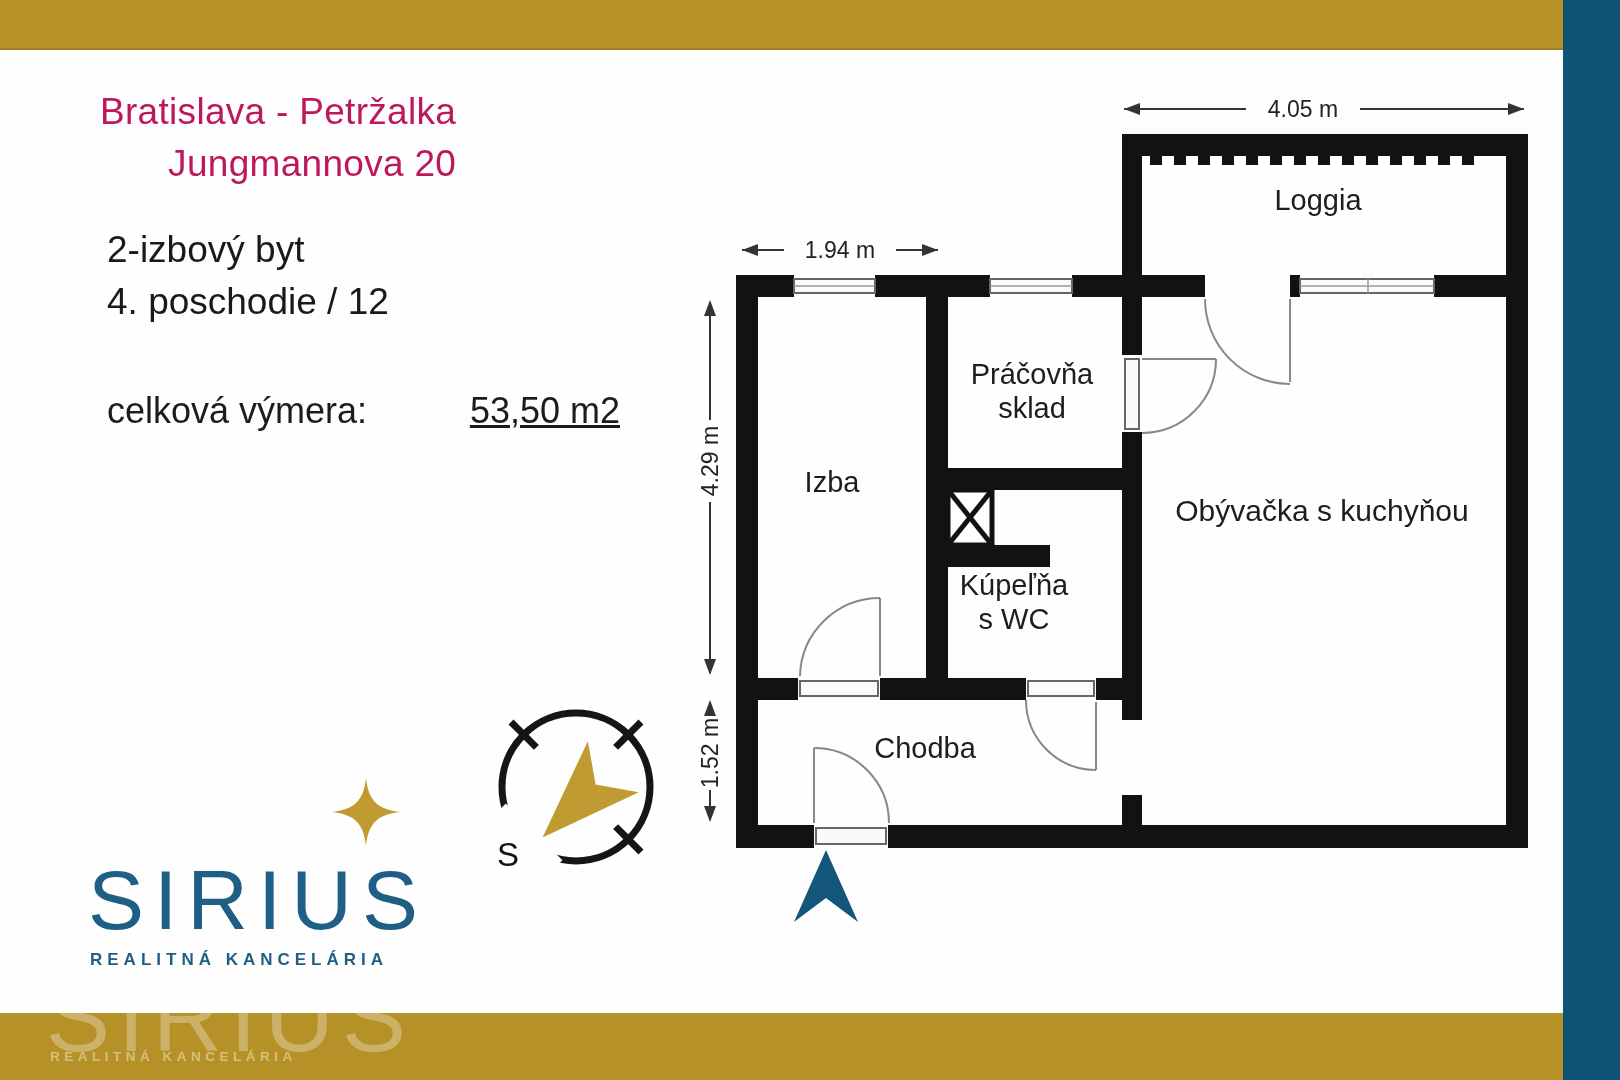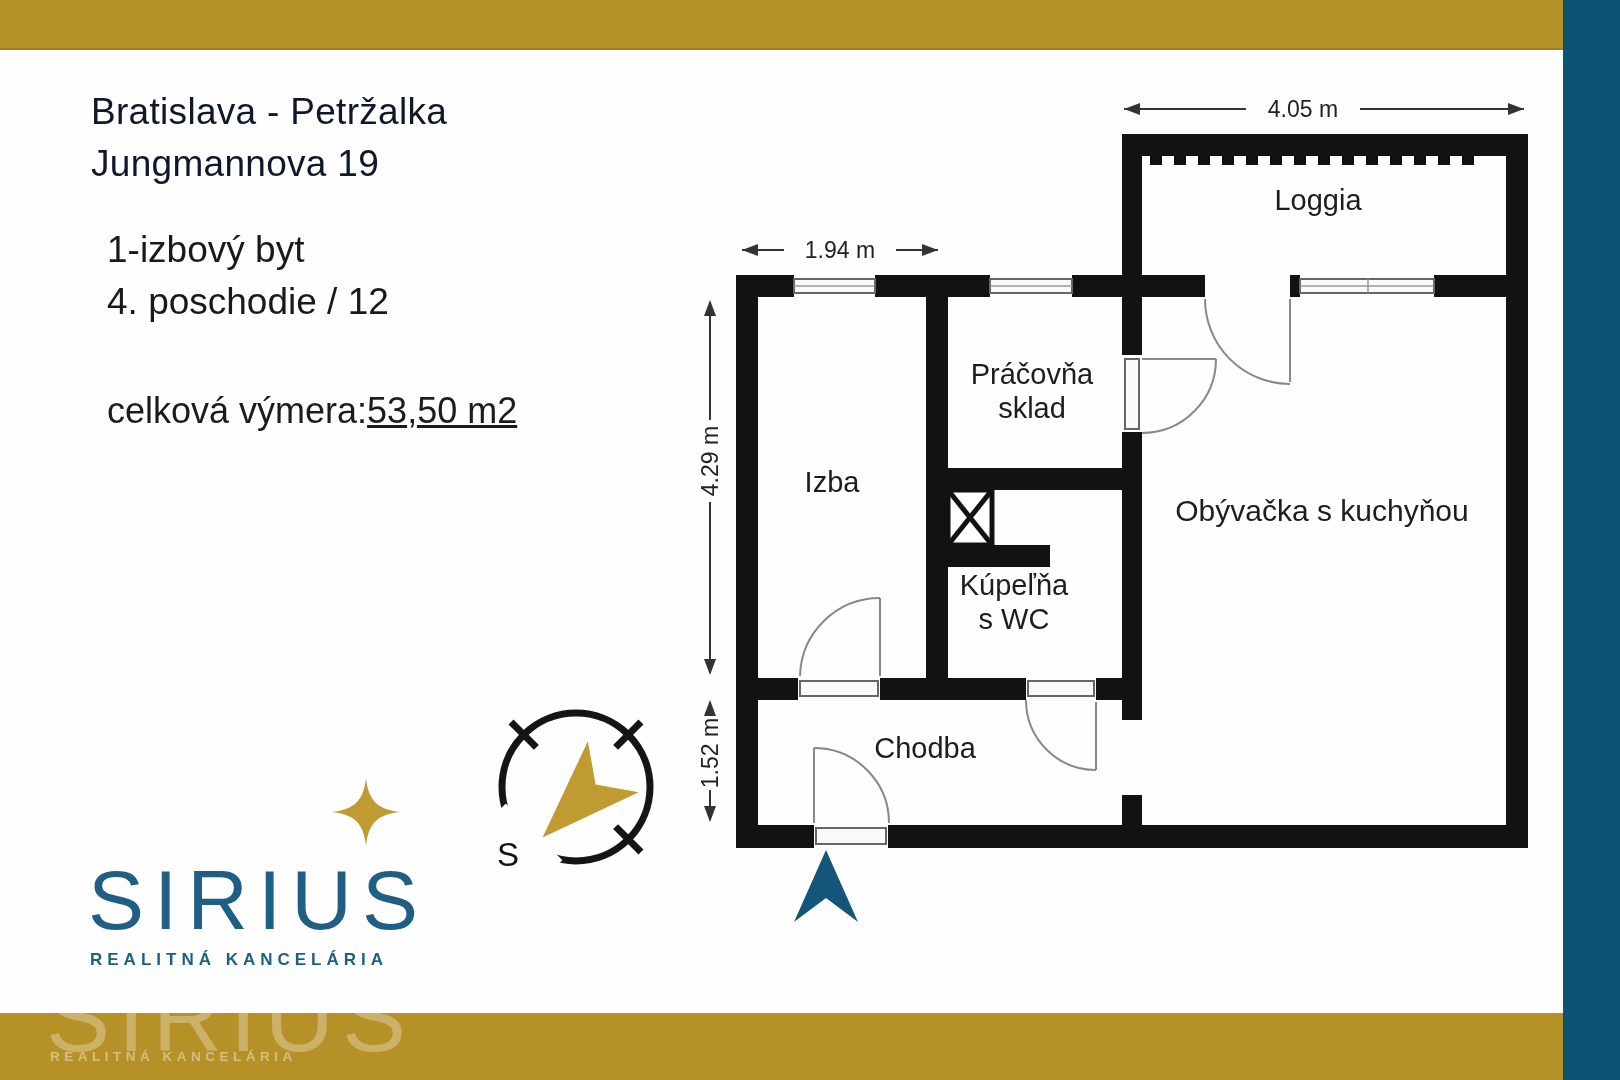--- a/index.html
+++ b/index.html
@@ -16,27 +16,27 @@
   .right-bar{position:absolute;left:1563px;top:0;width:57px;height:1080px;
              background:var(--teal-bar);}
   .bottom-bar{position:absolute;left:0;top:1013px;width:1563px;height:67px;
               background:var(--gold);overflow:hidden;}
 
   .wm-name{position:absolute;left:46px;top:-50px;font-size:96px;letter-spacing:8px;
            color:rgba(255,255,255,0.30);font-weight:400;white-space:nowrap;}
   .wm-tag{position:absolute;left:50px;top:36px;font-size:13.5px;letter-spacing:4.5px;
           color:rgba(255,255,255,0.42);font-weight:bold;white-space:nowrap;}
 
-  .title-block{position:absolute;left:91px;top:86px;font-size:37px;line-height:52px;
-               font-weight:500;color:#0f172a;letter-spacing:0.3px;}
+  .title-block{position:absolute;left:100px;top:86px;font-size:37px;line-height:52px;
+               font-weight:500;color:#be185d;letter-spacing:0.3px;text-align:right;}
   .subtitle-block{position:absolute;left:107px;top:224px;font-size:37px;line-height:52px;
                   font-weight:500;color:#191919;}
   .areas{position:absolute;left:107px;top:390px;width:513px;font-size:36px;
          font-weight:500;color:#1c1c1c;}
-  .area-row{display:flex;justify-content:flex-start;height:50px;align-items:baseline;}
+  .area-row{display:flex;justify-content:space-between;height:50px;align-items:baseline;}
   .area-value{text-align:right;text-decoration:underline;}
 
   .logo{position:absolute;left:88px;top:758px;width:360px;height:215px;}
   .logo-name{position:absolute;left:0;top:100px;font-size:84px;letter-spacing:10px;
              color:var(--logo-teal);font-weight:400;line-height:1;}
   .logo-tag{position:absolute;left:2px;top:192px;font-size:17px;letter-spacing:5px;
             color:var(--logo-teal);font-weight:bold;white-space:nowrap;}
   .logo-star{position:absolute;left:240px;top:16px;width:76px;height:76px;}
 
   .compass{position:absolute;left:455px;top:665px;width:250px;height:250px;}
@@ -57,25 +57,25 @@
   .s-label{font-size:33px;fill:#111;}
 </style>
 </head>
 <body>
 
 <div class="top-bar"></div>
 <div class="right-bar"></div>
 
 <div class="title-block">
   <div>Bratislava - Petržalka</div>
-  <div>Jungmannova 19</div>
+  <div>Jungmannova 20</div>
 </div>
 
 <div class="subtitle-block">
-  <div>1-izbový byt</div>
+  <div>2-izbový byt</div>
   <div>4. poschodie / 12</div>
 </div>
 
 <div class="areas">
   <div class="area-row">
     <span>celková výmera:</span>
     <span class="area-value">53,50 m2</span>
   </div>
 </div>
 

